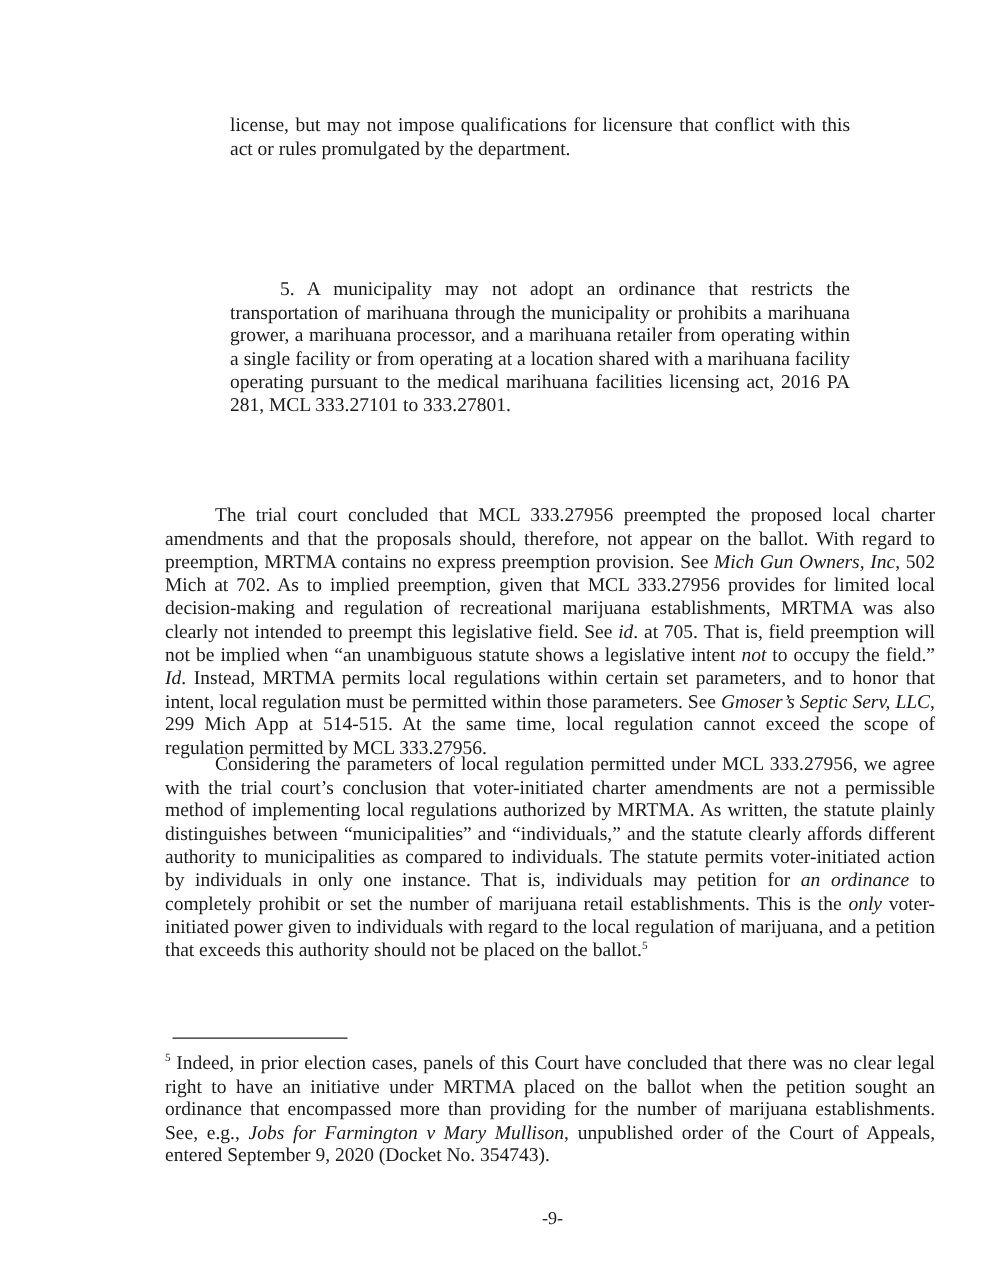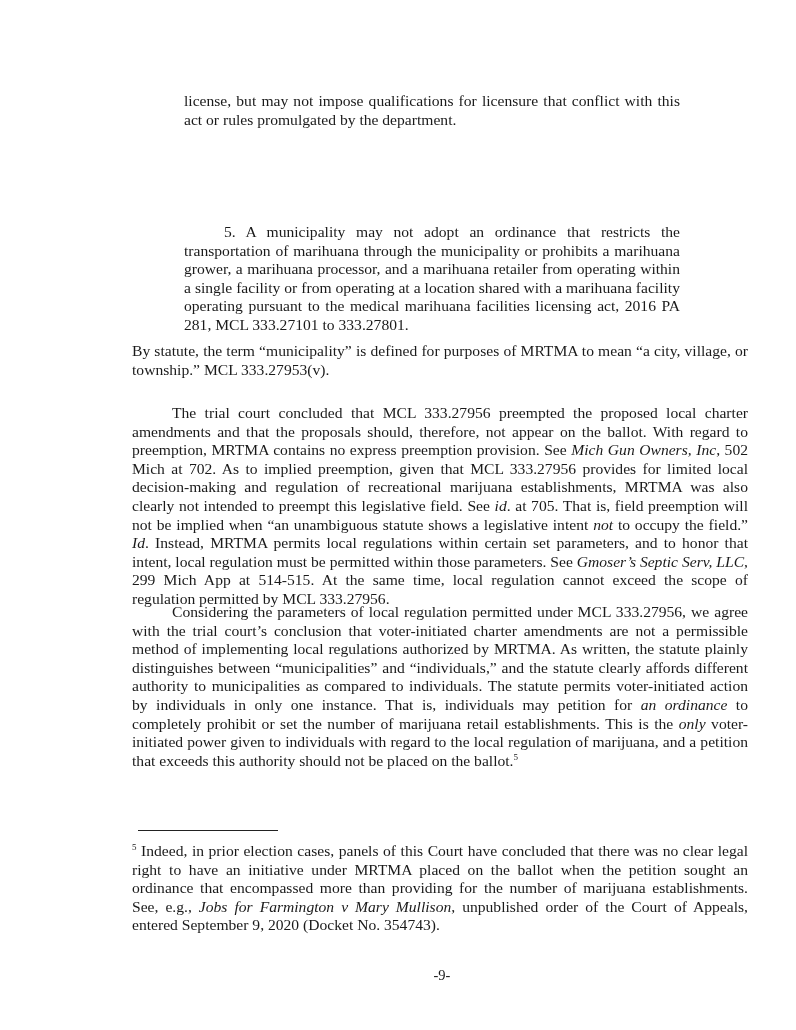--- a/index.html
+++ b/index.html
@@ -20,21 +20,20 @@
 </head>
 <body>
 
 <div class="page">
 
   <p class="p block" style="top:92px;">license, but may not impose qualifications for licensure that conflict with this act or rules promulgated by the department.</p>
 
 
   <p class="p block indent" style="top:223px;">5. A municipality may not adopt an ordinance that restricts the transportation of marihuana through the municipality or prohibits a marihuana grower, a marihuana processor, and a marihuana retailer from operating within a single facility or from operating at a location shared with a marihuana facility operating pursuant to the medical marihuana facilities licensing act, 2016 PA 281, MCL 333.27101 to 333.27801.</p>
 
-  <p class="p body" style="top:342px;">By statute, the term “municipality” is defined for purposes of MRTMA to mean “a city, village, or township.”  MCL 333.27953(v).</p>
 
   <p class="p body hang" style="top:404px;">
     <span>The trial court concluded that MCL 333.27956 preempted the proposed local charter amendments and that the proposals should, therefore, not appear on the ballot.  With regard to preemption, MRTMA contains no express preemption provision.  See </span><i>Mich Gun Owners, Inc</i><span>, 502 Mich at 702.  As to implied preemption, given that MCL 333.27956 provides for limited local decision-making and regulation of recreational marijuana establishments, MRTMA was also clearly not intended to preempt this legislative field.  See </span><i>id</i><span>. at 705.  That is, field preemption will not be implied when “an unambiguous statute shows a legislative intent </span><i>not</i><span> to occupy the field.” </span><i>Id</i><span>.  Instead, MRTMA permits local regulations within certain set parameters, and to honor that intent, local regulation must be permitted within those parameters.  See </span><i>Gmoser’s Septic Serv, LLC</i><span>, 299 Mich App at 514-515.  At the same time, local regulation cannot exceed the scope of regulation permitted by MCL 333.27956.</span>
   </p>
 
   <p class="p body hang" style="top:603px;">
     <span>Considering the parameters of local regulation permitted under MCL 333.27956, we agree with the trial court’s conclusion that voter-initiated charter amendments are not a permissible method of implementing local regulations authorized by MRTMA.  As written, the statute plainly distinguishes between “municipalities” and “individuals,” and the statute clearly affords different authority to municipalities as compared to individuals.  The statute permits voter-initiated action by individuals in only one instance.  That is, individuals may petition for </span><i>an ordinance</i><span> to completely prohibit or set the number of marijuana retail establishments.  This is the </span><i>only</i><span> voter-initiated power given to individuals with regard to the local regulation of marijuana, and a petition that exceeds this authority should not be placed on the ballot.</span><sup>5</sup>
   </p>
 
   <div class="rule"></div>

